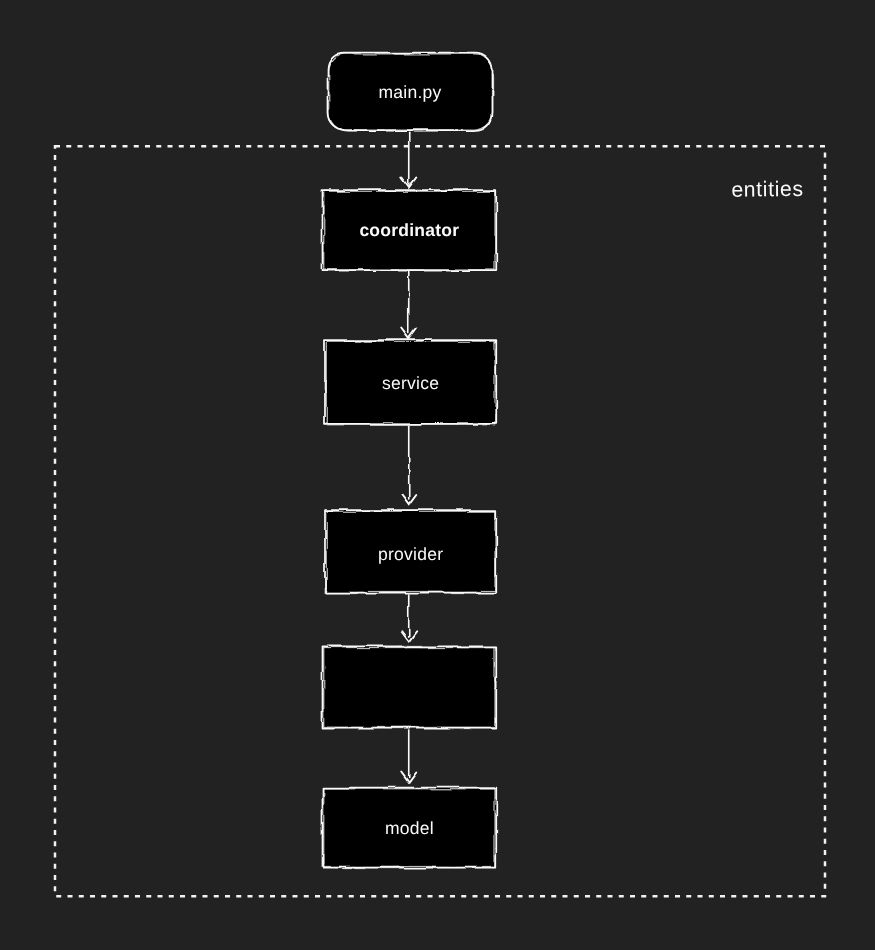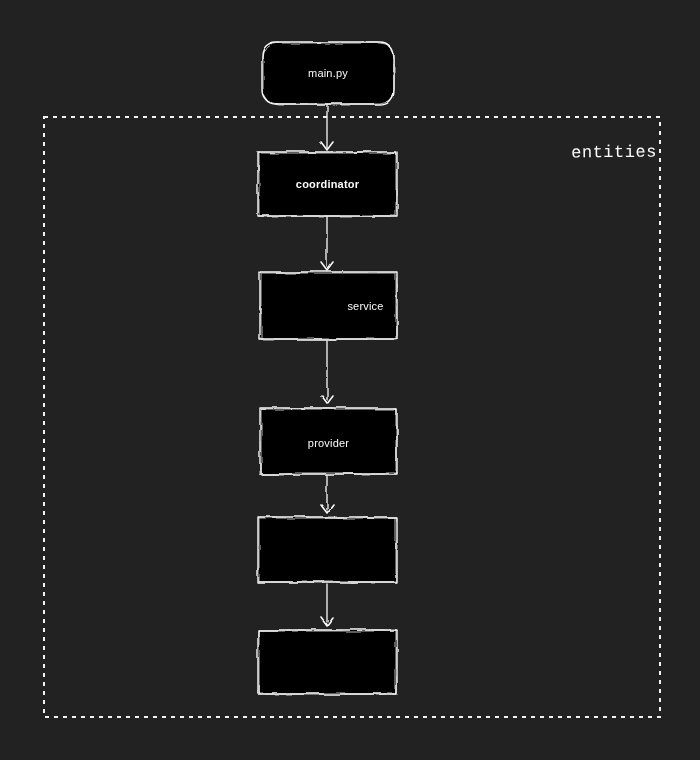--- a/index.html
+++ b/index.html
@@ -18,31 +18,31 @@
   .canvas svg{position:absolute;left:0;top:0;}
   .sketch{stroke:var(--ink);stroke-width:1.4;stroke-linecap:round;stroke-linejoin:round;}
   .sketch2{stroke:var(--ink);stroke-width:1;stroke-opacity:.75;fill:none;stroke-linecap:round;}
   .edge-line{stroke:var(--ink);stroke-width:1.3;fill:none;stroke-linecap:round;}
   .edge-head{stroke:var(--ink);stroke-width:1.6;fill:none;stroke-linecap:round;stroke-linejoin:miter;}
   .frame-rect{fill:none;stroke:#f2f2f2;stroke-width:2;stroke-dasharray:4 5;}
   .node-label{
     position:absolute;
     display:flex;align-items:center;justify-content:center;
     color:var(--ink);
-    font-size:11px;
+    font-size:14px;
     letter-spacing:.2px;
     pointer-events:none;
     text-align:center;
   }
   .group-label{
     position:absolute;
     left:576px;top:140px;width:76px;height:24px;
     display:flex;align-items:center;justify-content:center;
     color:var(--ink);
-    font-family:Liberation Mono, monospace;
+    font-family:Liberation Sans, sans-serif;
     font-size:17px;
     letter-spacing:.5px;
     transform:rotate(-.6deg);
   }
 </style>
 </head>
 <body>
 
 <div class="canvas">
 
@@ -113,18 +113,19 @@
       <path class="edge-head" d="M321,505 L327,513 L333,505"></path>
     </g>
     <g filter="url(#rough3)">
       <path class="edge-line" d="M327,584 L327,622"></path>
       <path class="edge-head" d="M321,618 L327,626 L333,618"></path>
     </g>
   </svg>
 
   <div class="node-label" style="left:262px;top:42px;width:132px;height:62px;">main.py</div>
   <div class="node-label" style="left:258px;top:152px;width:139px;height:64px;font-weight:bold;">coordinator</div>
-  <div class="node-label" style="left:260px;top:272px;width:137px;height:67px;padding-left:37px;">service</div>
+  <div class="node-label" style="left:260px;top:272px;width:137px;height:67px;">service</div>
   <div class="node-label" style="left:260px;top:408px;width:137px;height:70px;">provider</div>
+  <div class="node-label" style="left:258px;top:630px;width:139px;height:64px;">model</div>
 
   <div class="group-label">entities</div>
 
 </div>
 
 </body></html>

